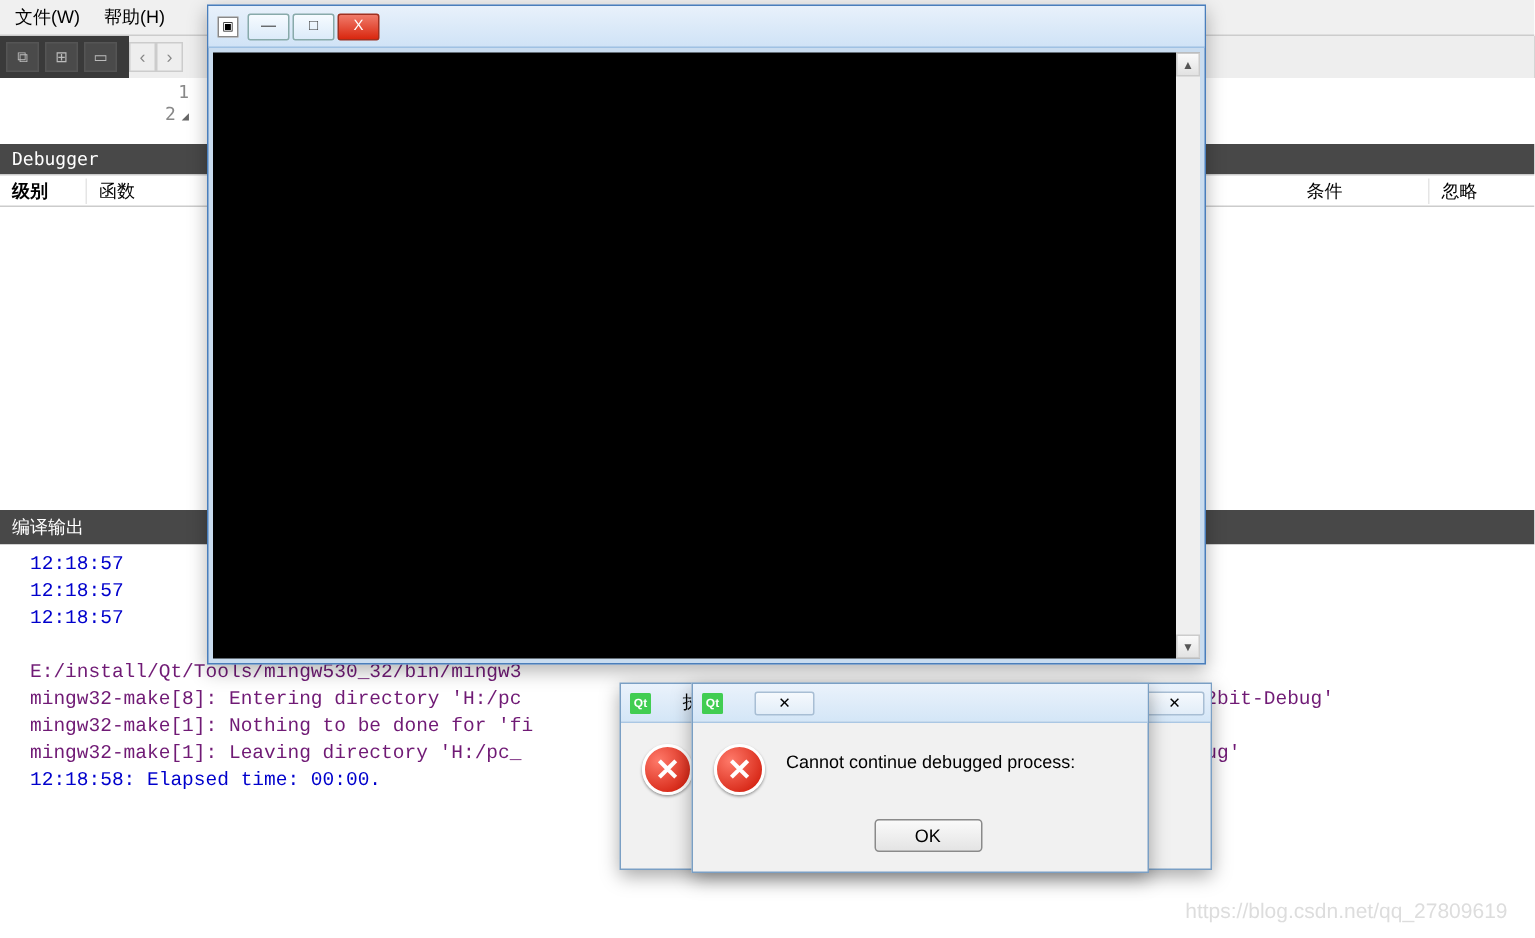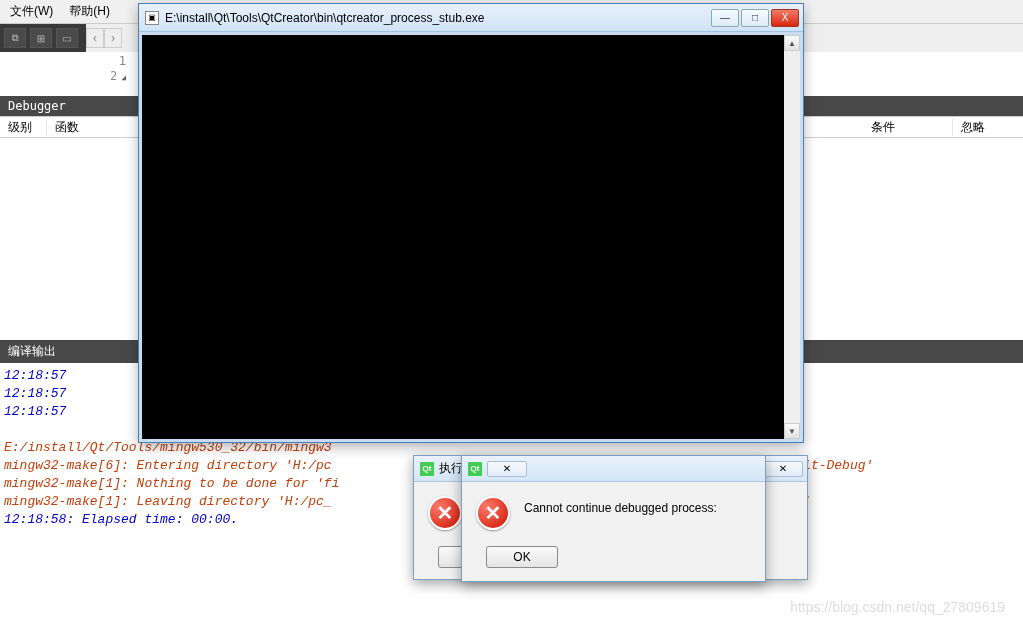--- a/index.html
+++ b/index.html
@@ -96,40 +96,39 @@
     
     .table-header {
       display: flex;
       background: #fff;
       border-top: 1px solid #ccc;
       border-bottom: 1px solid #ccc;
       height: 22px;
       align-items: center;
     }
     .th { padding: 0 8px; border-right: 1px solid #e5e5e5; }
-    .th.lvl { width: 47px; }
+    .th.lvl { width: 58px; font-weight: bold; }
     .th.fn { width: 100px; flex: 0 0 auto; }
     .th.spacer { flex: 1; border-right: none; }
     .th.cond { width: 90px; margin-left: 40px; }
     .th.ign { width: 70px; border-right: none; }
 
     
     .blank { height: 202px; background: #fff; }
 
     
     .output {
       font-family: Consolas, "Courier New", monospace;
       font-size: 13px;
-      padding: 4px 4px;
+      padding: 4px 20px;
       line-height: 18px;
       background: #fff;
-      font-style: italic;
     }
     .output .blue { color: #0000cc; }
-    .output .black { color: #c2410c; }
+    .output .black { color: #701a75; }
 
     
     .console-window {
       position: absolute;
       left: 138px; top: 3px;
       width: 666px;
       height: 440px;
       background: #c9dcef;
       border: 1px solid #4a7ebb;
       box-shadow: 0 4px 12px rgba(0,0,0,0.3);
@@ -205,21 +204,21 @@
       height: 26px;
       background: linear-gradient(#eaf2fb, #d4e6f7);
       display: flex;
       align-items: center;
       padding: 0 4px 0 6px;
       border-bottom: 1px solid #aac7e4;
     }
     .qt-icon {
       width: 14px; height: 14px;
       background: #41cd52;
-      margin-right: 5px;
+      margin-right: 21px;
       display: inline-flex;
       align-items: center;
       justify-content: center;
       color: #fff;
       font-size: 8px;
       font-weight: bold;
       border-radius: 1px;
     }
     .dlg-title .txt { flex: 1; font-size: 12px; }
     .dlg-close {
@@ -247,21 +246,21 @@
       align-items: center;
       justify-content: center;
       color: #fff;
       font-weight: bold;
       font-size: 20px;
       flex-shrink: 0;
     }
     .dlg-msg { font-size: 12px; line-height: 16px; padding-top: 4px; }
     .dlg-footer {
       display: flex;
-      justify-content: flex-start;
+      justify-content: center;
       padding: 6px 14px 16px;
       margin-left: 10px;
     }
     .ok-btn {
       min-width: 72px;
       height: 22px;
       background: linear-gradient(#fafafa,#e4e4e4);
       border: 1px solid #8a8a8a;
       border-radius: 3px;
       font-size: 12px;
@@ -313,37 +312,36 @@
 <div class="blank"></div>
 
 <div class="panel-header">编译输出</div>
 <div class="output">
   <div class="blue">12:18:57</div>
   <div class="blue">12:18:57</div>
   <div class="blue">12:18:57</div>
   <div style="height:18px"></div>
   <div class="black">E:/install/Qt/Tools/mingw530_32/bin/mingw3</div>
   <div class="black">
-    <span>mingw32-make[6]: Entering directory 'H:/pc</span>
+    <span>mingw32-make[8]: Entering directory 'H:/pc</span>
     <span style="display:inline-block; width:370px;"></span>
     <span>00135.  _32bit-Debug'</span>
   </div>
   <div class="black">mingw32-make[1]: Nothing to be done for 'fi</div>
   <div class="black">
     <span>mingw32-make[1]: Leaving directory 'H:/pc_</span>
     <span style="display:inline-block; width:370px;"></span>
     <span>32bit-Debug'</span>
   </div>
   <div class="blue">12:18:58: Elapsed time: 00:00.</div>
 </div>
 
 <div class="console-window">
   <div class="titlebar">
     <span class="app-icon">▣</span>
-    <span class="title">E:\install\Qt\Tools\QtCreator\bin\qtcreator_process_stub.exe</span>
     <div class="win-btns">
       <div class="win-btn">—</div>
       <div class="win-btn">□</div>
       <div class="win-btn close">X</div>
     </div>
   </div>
   <div class="console-body">
     <div class="console-scroll">
       <div class="up">▲</div>
       <div class="down">▼</div>

